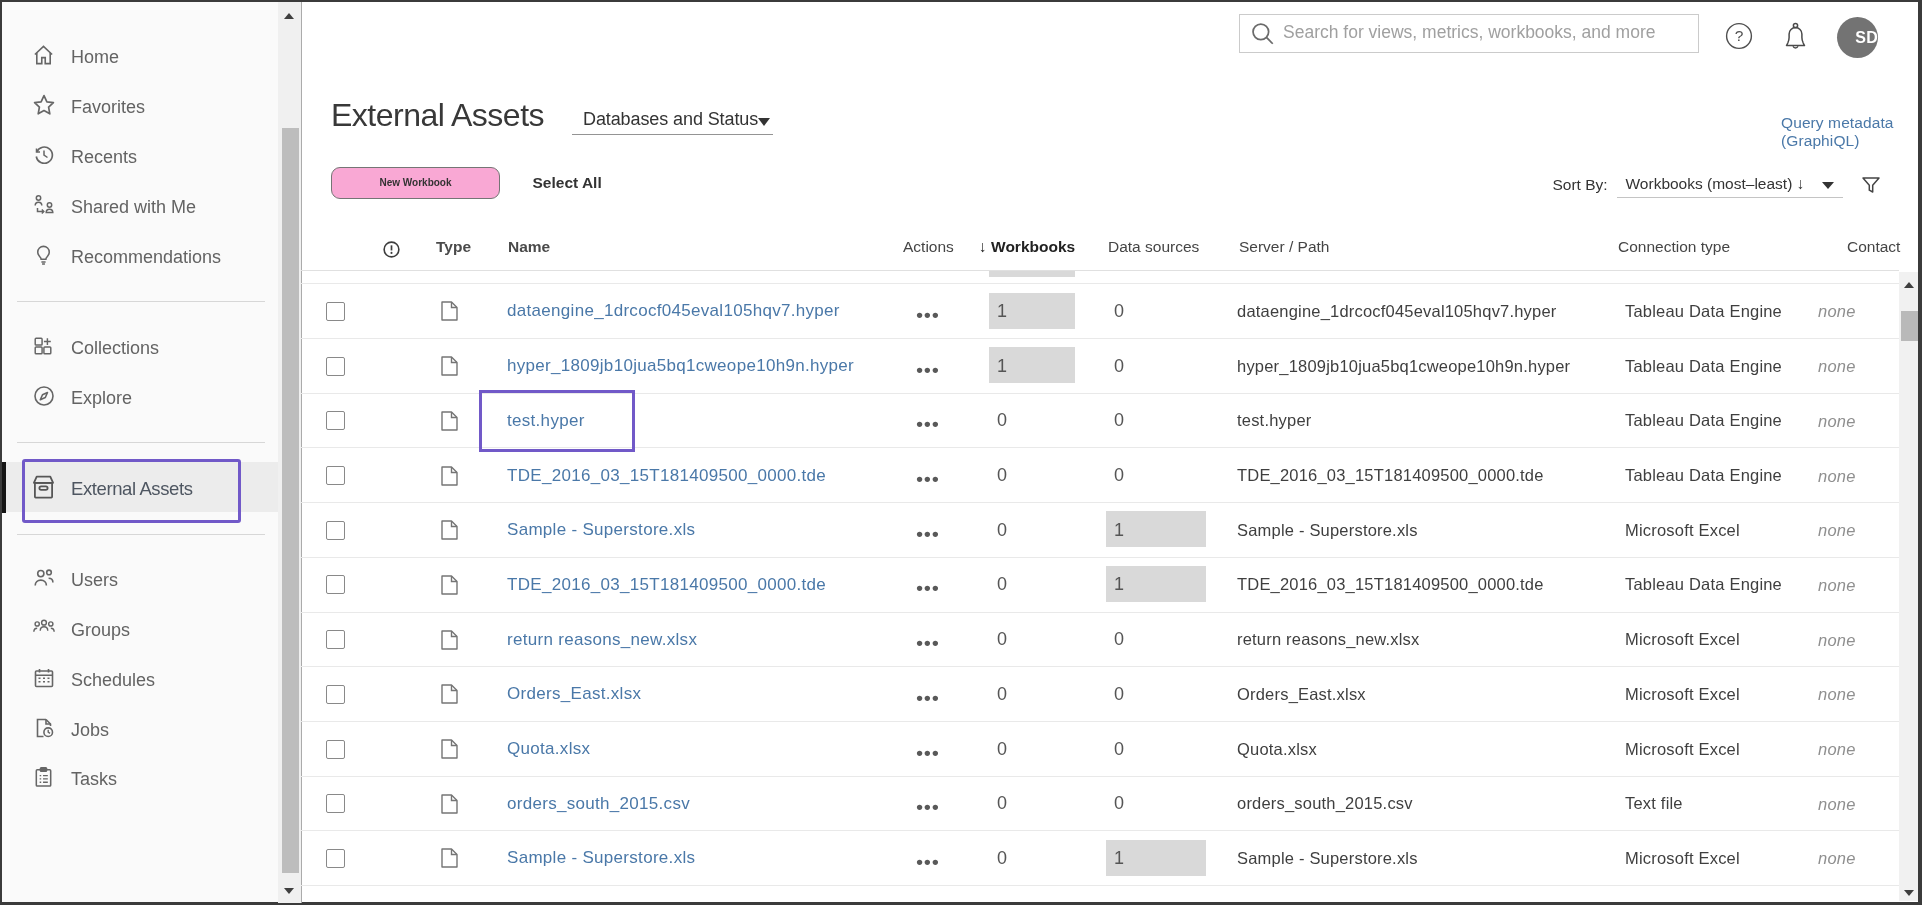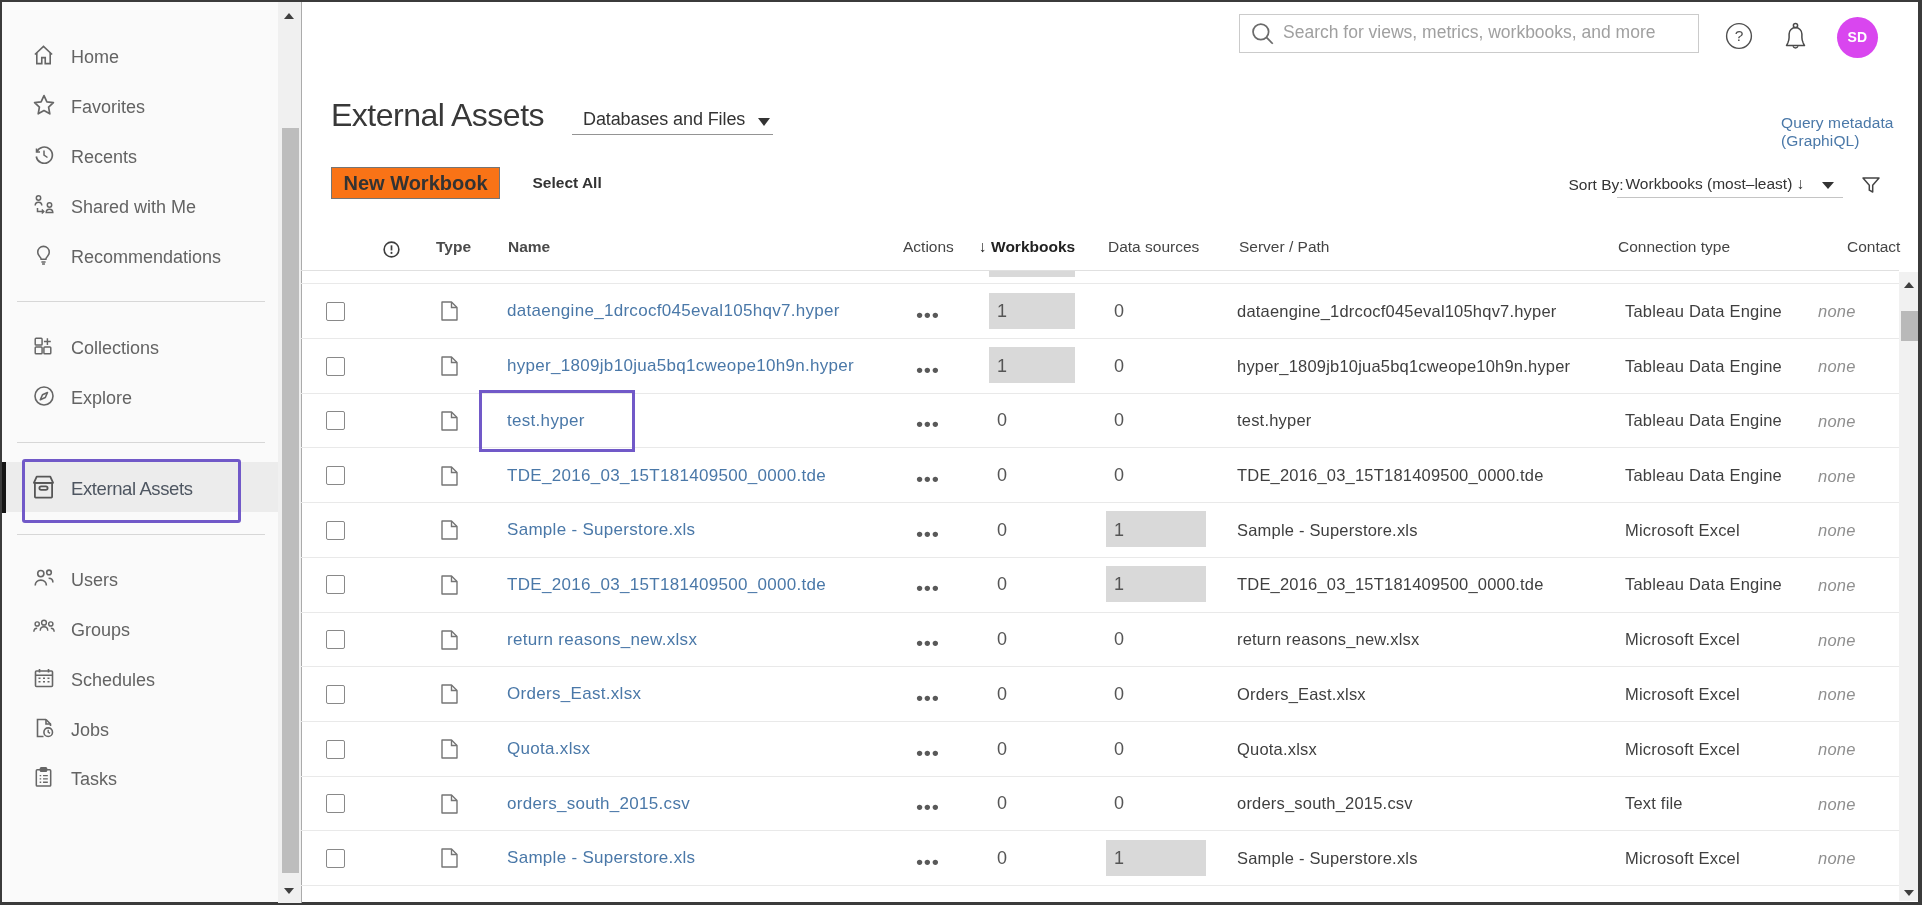--- a/index.html
+++ b/index.html
@@ -165,29 +165,29 @@
 <div id="searchph">Search for views, metrics, workbooks, and more</div>
 <svg class="abs" style="left:1723px;top:20px" width="28" height="28" viewBox="0 0 28 28" fill="none">
       <circle cx="14" cy="14" r="12.4" stroke="#4f4f4f" stroke-width="1.4"></circle>
       <text x="14" y="19.2" font-size="15.5" fill="#4f4f4f" text-anchor="middle" font-family="Liberation Sans">?</text>
     </svg>
 <svg class="abs" style="left:1780px;top:20px" width="27" height="31" viewBox="0 0 27 31" fill="none" stroke="#4a4a4a" stroke-width="1.5">
       <circle cx="13.5" cy="3.6" r="2.1"></circle>
       <path d="M13.5 5.6a6.4 6.4 0 0 1 6.4 6.4v3.5c0 1.9.5 3.8 1.3 5.5l1.3 2.6H4.5l1.3-2.6c.8-1.7 1.3-3.6 1.3-5.5V12a6.4 6.4 0 0 1 6.4-6.4z" stroke-linejoin="round"></path>
       <path d="M11 24.3a2.7 2.7 0 0 0 5 0" stroke-width="1.4"></path>
     </svg>
-<div class="abs" style="left:1835px;top:15px;width:41px;height:41px;border-radius:50%;background:#d946ef;color:#fff;font-size:14px;font-weight:700;text-align:center;line-height:41px;letter-spacing:0.3px;">SD</div>
+<div class="abs" style="left:1835px;top:15px;width:41px;height:41px;border-radius:50%;background:#737373;color:#fff;font-size:16px;font-weight:700;text-align:right;line-height:41px;letter-spacing:0.3px;">SD</div>
 <div class="abs" style="left:329px;top:94.5px;font-size:32px;color:#383838;letter-spacing:-0.5px;">External Assets</div>
-<div class="abs" style="left:581px;top:106.5px;font-size:18px;color:#333;letter-spacing:-0.1px;">Databases and Files</div>
+<div class="abs" style="left:581px;top:106.5px;font-size:18px;color:#333;letter-spacing:-0.1px;">Databases and Status</div>
 <div class="abs" style="left:755.5px;top:115.5px;width:0;height:0;border-left:6.5px solid transparent;border-right:6.5px solid transparent;border-top:8px solid #333;"></div>
 <div class="abs" style="left:570px;top:132px;width:201px;height:1px;background:#949494;"></div>
 <div class="abs link" style="left:1779px;top:111.5px;font-size:15.5px;letter-spacing:0.1px;">Query metadata (GraphiQL)</div>
-<div class="abs" style="left:329px;top:165px;width:169px;height:32px;border:1px solid #757575;border-radius:0;background:#f97316;text-align:center;line-height:30px;font-size:20px;font-weight:700;color:#333;">New Workbook</div>
+<div class="abs" style="left:329px;top:165px;width:169px;height:32px;border:1px solid #757575;border-radius:9px;background:#f9a8d4;text-align:center;line-height:30px;font-size:10px;font-weight:700;color:#333;">New Workbook</div>
 <div class="abs" style="left:530.5px;top:172px;font-size:15.5px;font-weight:700;color:#333;">Select All</div>
-<div class="abs" style="left:1550.5px;top:173.5px;font-size:15.5px;color:#333;margin-left:16px;">Sort By:</div>
+<div class="abs" style="left:1550.5px;top:173.5px;font-size:15.5px;color:#333;">Sort By:</div>
 <div class="abs" style="left:1623.5px;top:172.5px;font-size:15.5px;color:#333;">Workbooks (most–least) ↓</div>
 <div class="abs" style="left:1614.5px;top:195px;width:226px;height:1px;background:#c4c4c4;"></div>
 <div class="abs" style="left:1819.5px;top:179.5px;width:0;height:0;border-left:6px solid transparent;border-right:6px solid transparent;border-top:7.5px solid #333;"></div>
 <svg class="abs" style="left:1859px;top:173px" width="20" height="20" viewBox="0 0 20 20" fill="none" stroke="#444" stroke-width="1.5">
       <path d="M2 3h16l-6.3 7.2V17l-3.4-1.8v-5z" stroke-linejoin="round"></path>
     </svg>
 <svg class="abs" style="left:381px;top:238.5px" width="17" height="17" viewBox="0 0 18 18" fill="none">
       <circle cx="9" cy="9" r="7.8" stroke="#3d3d3d" stroke-width="1.7"></circle>
       <path d="M9 4.6v5.4" stroke="#3d3d3d" stroke-width="1.8"></path>
       <circle cx="9" cy="12.6" r="1.1" fill="#3d3d3d"></circle>

